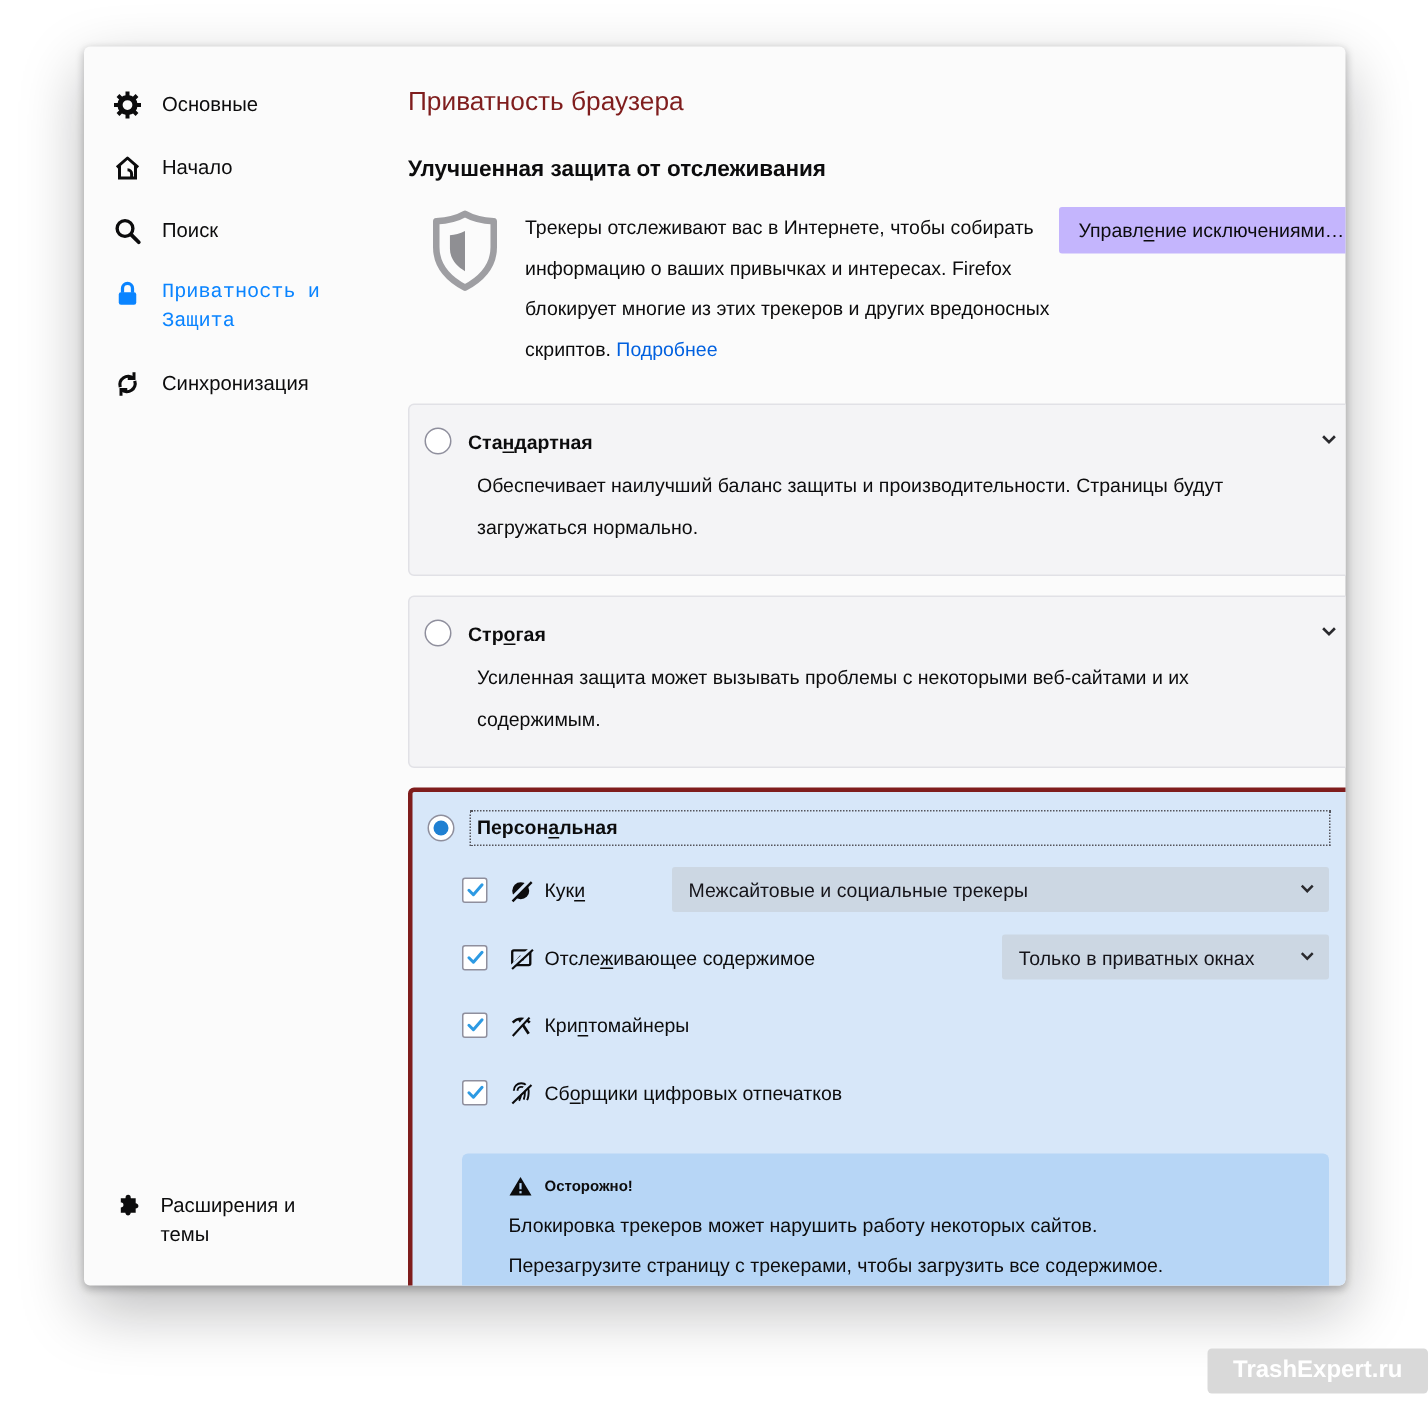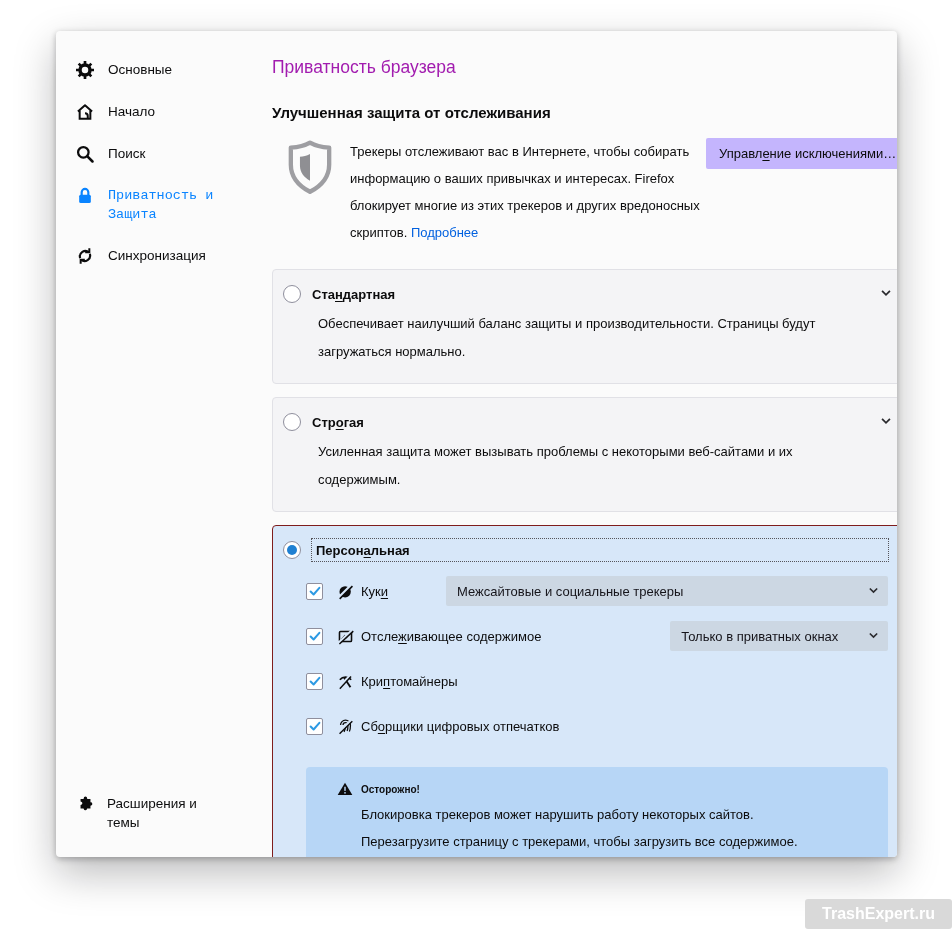--- a/index.html
+++ b/index.html
@@ -19,37 +19,37 @@
   .side-item { display:flex; align-items:flex-start; gap:13px; padding:11px 6px 11px 19px;
     font-size:13.5px; line-height:19px; cursor:default; }
   .side-item .s-icon { width:20px; height:20px; flex:0 0 20px; margin-top:0; }
   .side-item span.lbl { width:122px; }
   .side-item.selected { color:#0a84ff;font-family:Liberation Mono, monospace; }
   .side-footer { margin-top:auto; }
   .side-footer .s-icon { width:17px; height:17px; flex:0 0 17px; margin-left:2px; margin-top:1px;}
 
   
   .main { flex:1; padding:26px 15px 0 0; }
-  .page-title { font-size:17.5px; font-weight:400; color:#a21caf; }
+  .page-title { font-size:17.5px; font-weight:400; color:#7f1d1d; }
   .section-title { margin-top:26px; font-size:15px; font-weight:700; }
 
   .hero { display:flex; margin-top:17px; }
   .shield { width:50px; height:58px; margin:2px 15px 0 13px; flex:0 0 50px; }
   .hero-text { width:356px; font-size:13px; line-height:27px; }
   .link { color:#0060df; text-decoration:none; cursor:pointer; }
   .hero-btn-col { margin-left:auto; }
   .btn { display:inline-block; background:#c4b5fd; border:none; border-radius:2px;
     height:31px; padding:0 13px; font-size:13px; line-height:31px; color:#0c0c0d;
     font-family:inherit; cursor:pointer; white-space:nowrap; }
   u { text-underline-offset:2px; }
 
   .panels { margin-top:23px; }
   .panel { position:relative; border-radius:4px; margin-bottom:13px; }
   .panel.gray { background:#f4f4f6; border:1px solid #e1e1e6; padding:15px 16px 17px 10px; }
-  .panel.blue { background:#d7e7f9; border:1px solid #7f1d1d; padding:13px 20px 12px 10px; }
+  .panel.blue { background:#d7e7f9; border:3px solid #7f1d1d; padding:13px 20px 12px 10px; }
   .opt-head { display:flex; align-items:center; gap:11px; }
   .opt-title { font-size:13px; font-weight:700; }
   .label-focus { flex:1; outline:1px dotted #55555c; padding:2px 4px; }
   .opt-desc { margin:7px 0 0 35px; max-width:525px; font-size:13px; line-height:28px; }
   .panel-chevron { position:absolute; right:15px; top:16px; width:14px; height:14px; color:#2a2a2e; }
 
   .radio { width:18px; height:18px; flex:0 0 18px; border-radius:50%;
     background:#ffffff; border:1px solid #8f8f9d; position:relative; }
   .radio.on::after { content:""; position:absolute; left:3px; top:3px; width:10px; height:10px;
     border-radius:50%; background:#1f80d2; }
@@ -67,21 +67,21 @@
     align-items:center; font-size:13px; padding:0 28px 0 11px; position:relative;
     cursor:default; color:#15141a; }
   .dropdown.grow { flex:1; }
   .dropdown.right { margin-left:auto; width:218px; }
   .dd-chevron { position:absolute; right:8px; top:8px; width:13px; height:13px; color:#2a2a2e; }
 
   .warning { margin:26px 0 2px 23px; background:#b7d6f6; border-radius:4px;
     padding:14px 16px 12px 31px; }
   .warn-head { display:flex; align-items:center; gap:8px; font-size:10px; font-weight:700; }
   .warn-icon { width:16px; height:16px; flex:0 0 16px; }
-  .warn-body { margin-left:24px; font-size:13px; line-height:26.5px; margin-top:5px; }
+  .warn-body { font-size:13px; line-height:26.5px; margin-top:5px; }
 
   .watermark { position:absolute; right:0; bottom:5px; width:147px; height:30px;
     background:#d9d9d9; border-radius:3px; display:flex; align-items:center;
     justify-content:center; color:#ffffff; font-weight:700; font-size:16px; }
 </style>
 </head>
 <body>
 
 <div class="stage">
   <div class="window">

